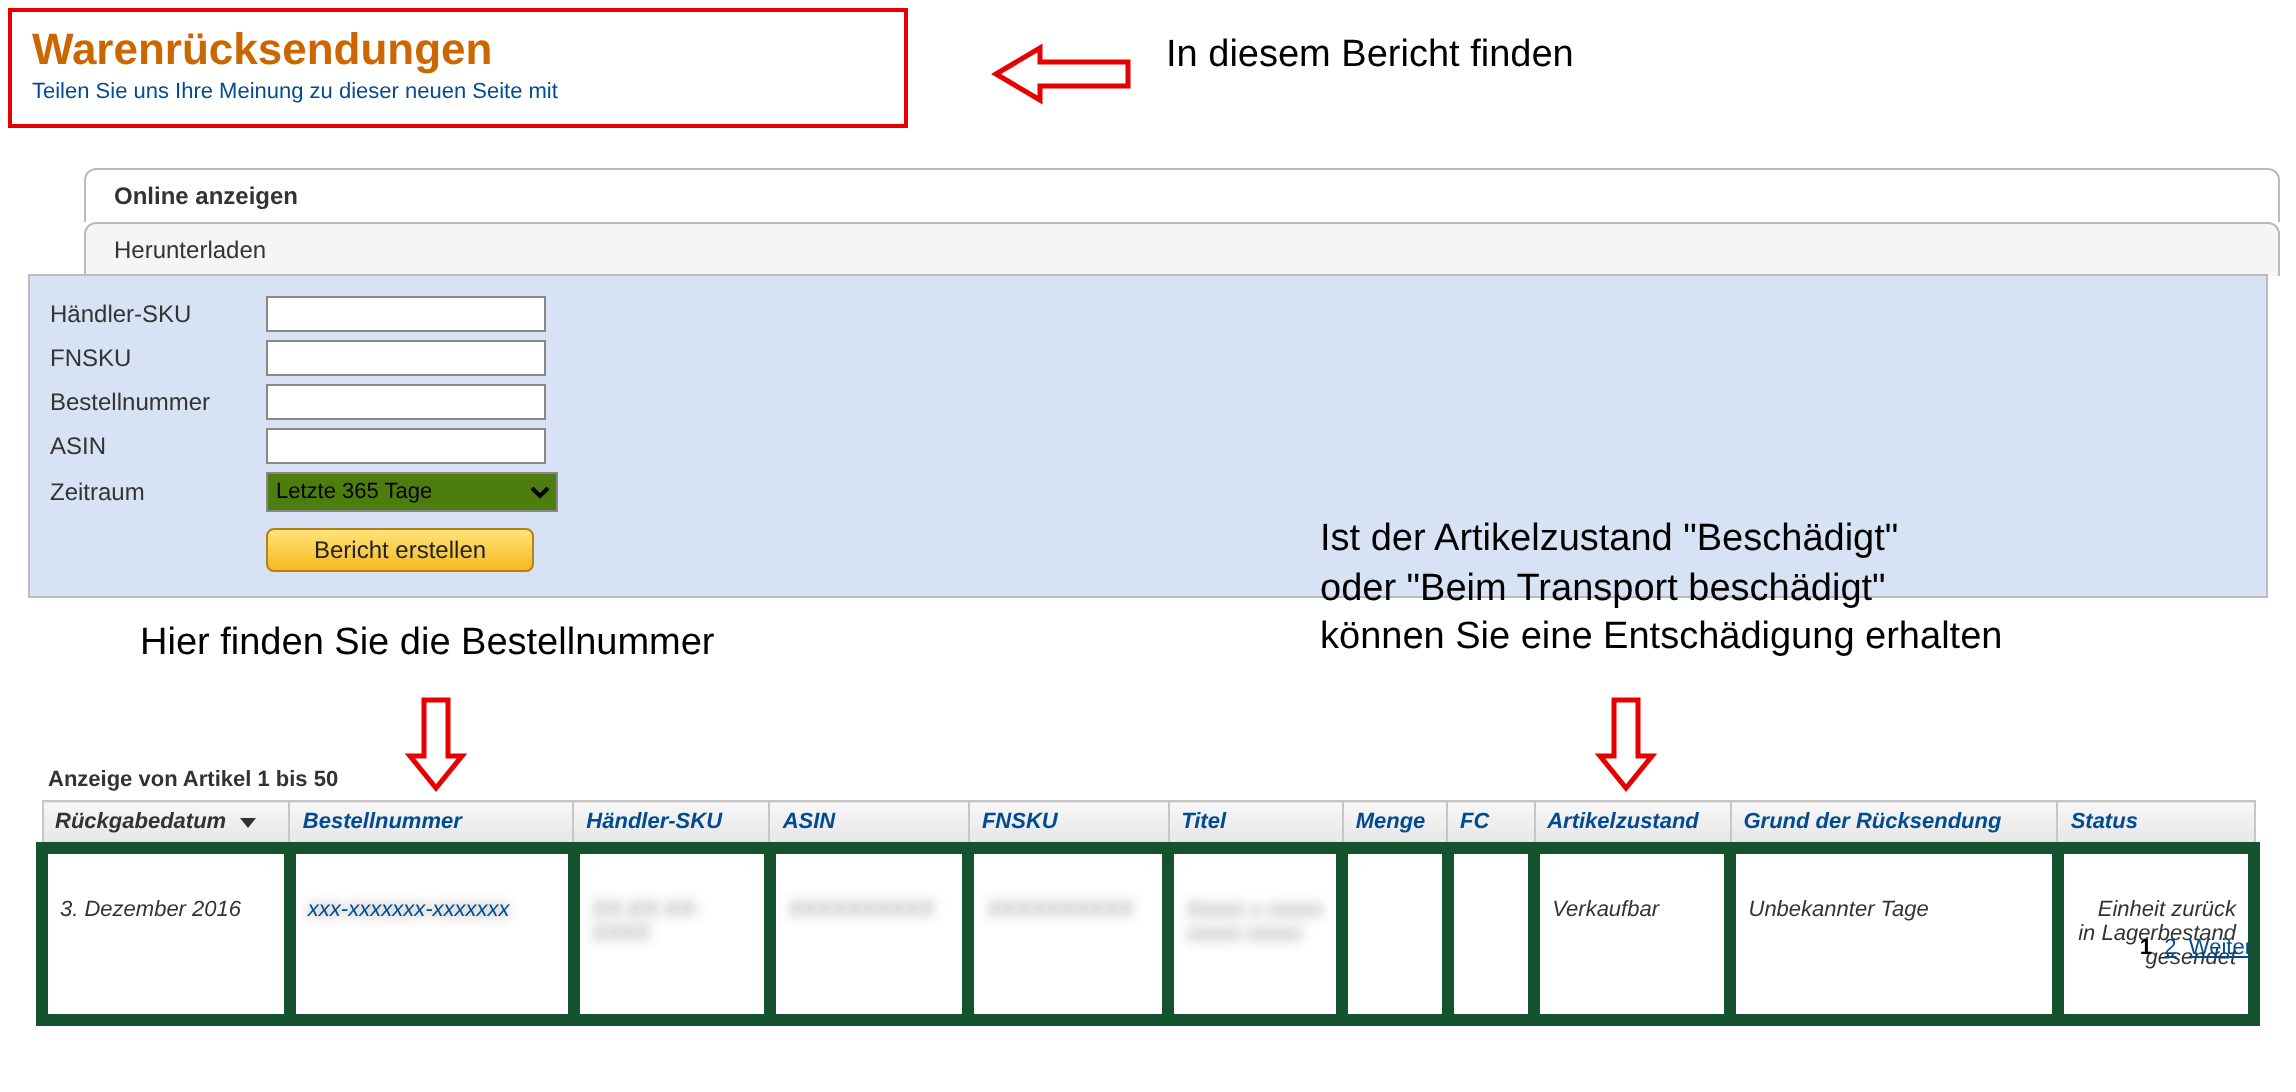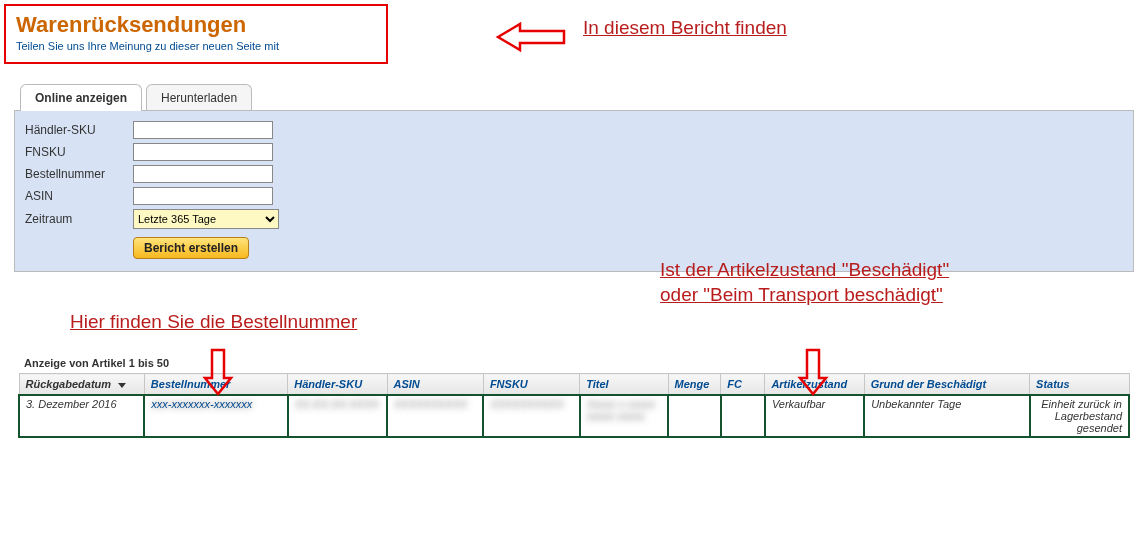--- a/index.html
+++ b/index.html
@@ -8,49 +8,49 @@
     padding: 4px;
     font-family: Arial, Helvetica, sans-serif;
     font-size: 11px;
     color: #333;
     width: 1148px;
     background: #fff;
   }
   .header-box {
     border: 2px solid #e60000;
     padding: 6px 10px 8px 10px;
-    width: 384px;
+    width: 450px;
     margin-bottom: 10px;
   }
   .page-title {
     color: #cc6600;
     font-size: 22px;
     font-weight: bold;
     margin: 0 0 2px 0;
   }
   .feedback-line {
     color: #004b91;
     font-size: 11px;
     margin-bottom: 2px;
   }
   .sub-line { font-size: 11px; }
   .sub-line a { color: #004b91; text-decoration: underline; }
 
   .annotation {
     position: absolute;
-    color: #b91c1c;
+    color: #000000;
     font-size: 19px;
     line-height: 1.3;
-    text-decoration: underline;
   }
 
   .tabs-row {
     margin-top: 20px;
-    margin-left: 16px;
+    margin-left: 38px;
     display: flex;
+    flex-direction: column;
   }
   .tab {
     border: 1px solid #bbb;
     border-bottom: none;
     border-radius: 6px 6px 0 0;
     padding: 6px 14px;
     font-size: 12px;
     background: #f5f5f5;
     margin-right: 4px;
     cursor: pointer;
@@ -85,33 +85,33 @@
     height: 18px;
     border: 1px solid #888;
     background: #fff;
     font-size: 11px;
     padding: 0 2px;
   }
   .select-input {
     width: 146px;
     height: 20px;
     border: 1px solid #888;
-    background: #fef9c3;
+    background: #4d7c0f;
     font-size: 11px;
   }
   .create-btn {
     margin-left: 108px;
     margin-top: 4px;
     background: linear-gradient(#ffe47a, #f7b81e);
     border: 1px solid #b77f1a;
     border-radius: 4px;
     font-size: 12px;
-    font-weight: bold;
+    font-weight: normal;
     color: #222;
-    padding: 3px 10px;
+    padding: 3px 23px;
     cursor: pointer;
   }
 
   .results-summary {
     margin: 84px 0 4px 20px;
     font-size: 11px;
     font-weight: bold;
   }
   .pagination {
     position: absolute;
@@ -137,22 +137,22 @@
     text-align: left;
     padding: 4px 6px;
     color: #004b91;
     font-weight: bold;
     white-space: nowrap;
   }
   table.results th.dark {
     color: #333;
   }
   table.results td {
-    border: 2px solid #14532d;
-    padding: 2px 6px;
+    border: 6px solid #14532d;
+    padding: 22px 6px;
     vertical-align: top;
   }
   .blurred {
     color: transparent;
     text-shadow: 0 0 6px rgba(80,80,80,0.7);
     user-select: none;
   }
   .order-link {
     color: #004b91;
     text-align: right;
@@ -225,20 +225,21 @@
     <select class="select-input">
       <option>Letzte 365 Tage</option>
     </select>
   </div>
   <button class="create-btn">Bericht erstellen</button>
 </div>
 
 <div class="annotation" style="top:258px; left:660px;">
   <div>Ist der Artikelzustand "Beschädigt"</div>
   <div>oder "Beim Transport beschädigt"</div>
+  <div>können Sie eine Entschädigung erhalten</div>
 </div>
 
 <div class="annotation" style="top:310px; left:70px;text-align:right;">Hier finden Sie die Bestellnummer</div>
 
 <div class="arrow-down" style="top:350px; left:205px;">
   <svg width="26" height="46">
       <polygon points="7,0 19,0 19,28 26,28 13,44 0,28 7,28" fill="none" stroke="#e60000" stroke-width="2.5"></polygon>
     </svg>
 </div>
 <div class="arrow-down" style="top:350px; left:800px;">
@@ -264,21 +265,21 @@
         <span class="sort-caret"></span>
       </th>
       <th>Bestellnummer</th>
       <th>Händler-SKU</th>
       <th>ASIN</th>
       <th>FNSKU</th>
       <th>Titel</th>
       <th>Menge</th>
       <th>FC</th>
       <th>Artikelzustand</th>
-      <th>Grund der Beschädigt</th>
+      <th>Grund der Rücksendung</th>
       <th>Status</th>
     </tr>
   </thead>
   <tbody>
     <tr>
       <td style="width:100px;">3. Dezember 2016</td>
       <td style="width:130px;"><span class="blurred order-link">xxx-xxxxxxx-xxxxxxx</span></td>
       <td style="width:90px;"><span class="blurred">XX-XX-XX-XXXX</span></td>
       <td style="width:80px;"><span class="blurred">XXXXXXXXXX</span></td>
       <td style="width:80px;"><span class="blurred">XXXXXXXXXX</span></td>

